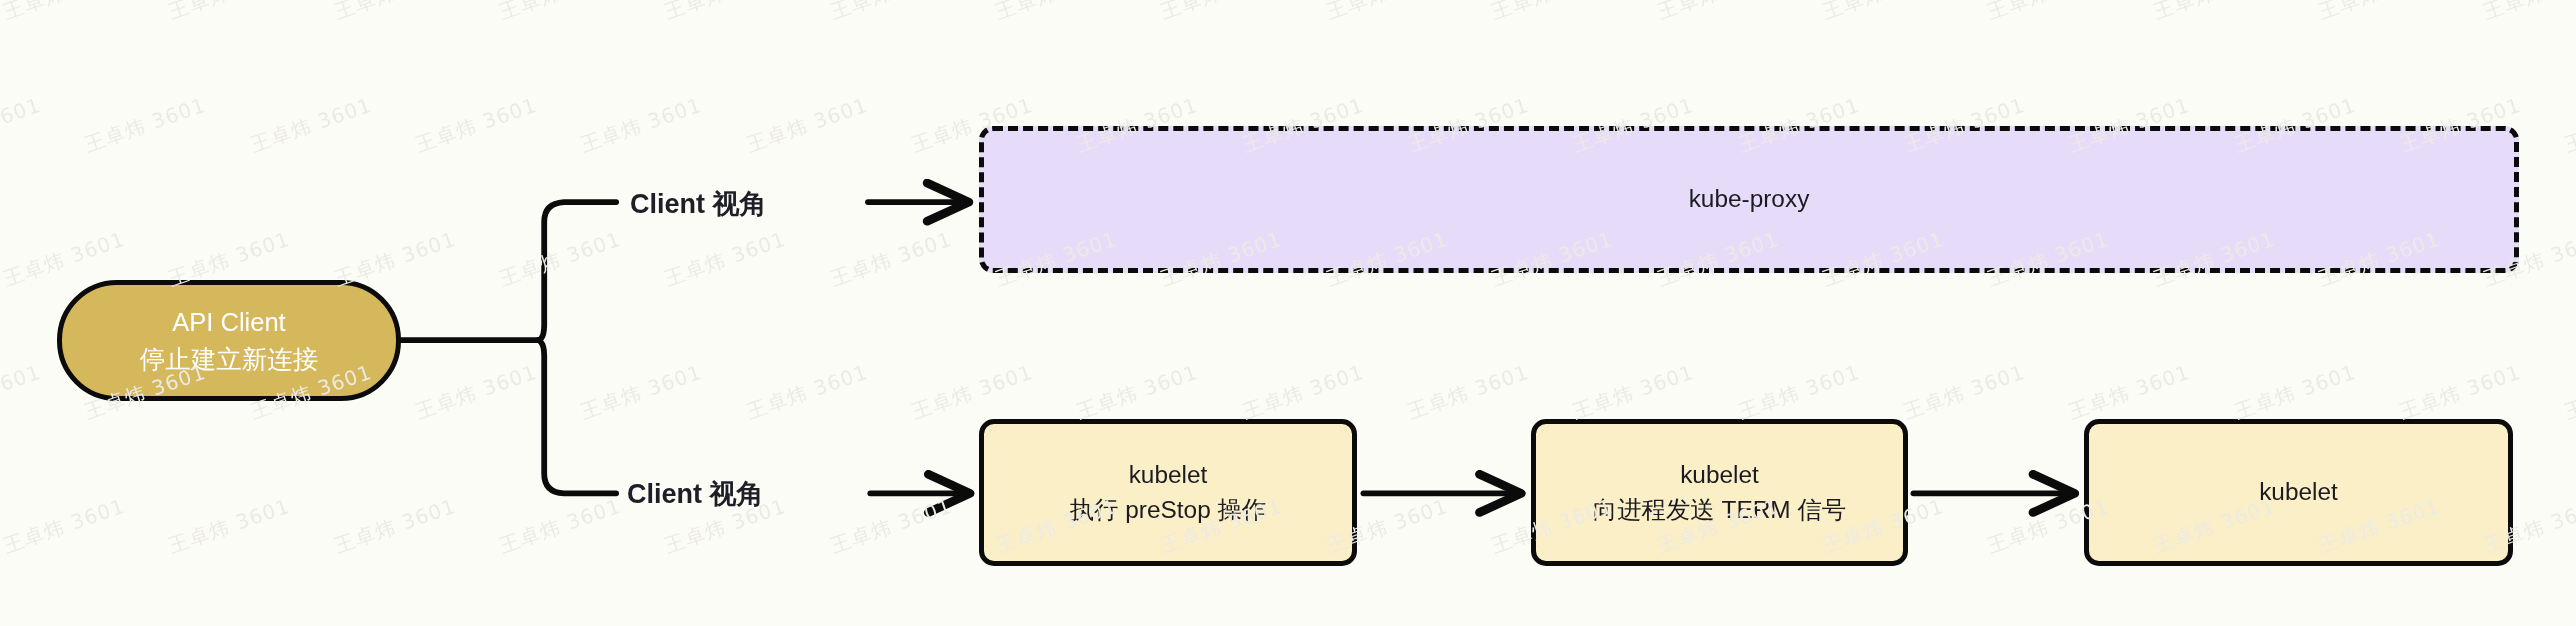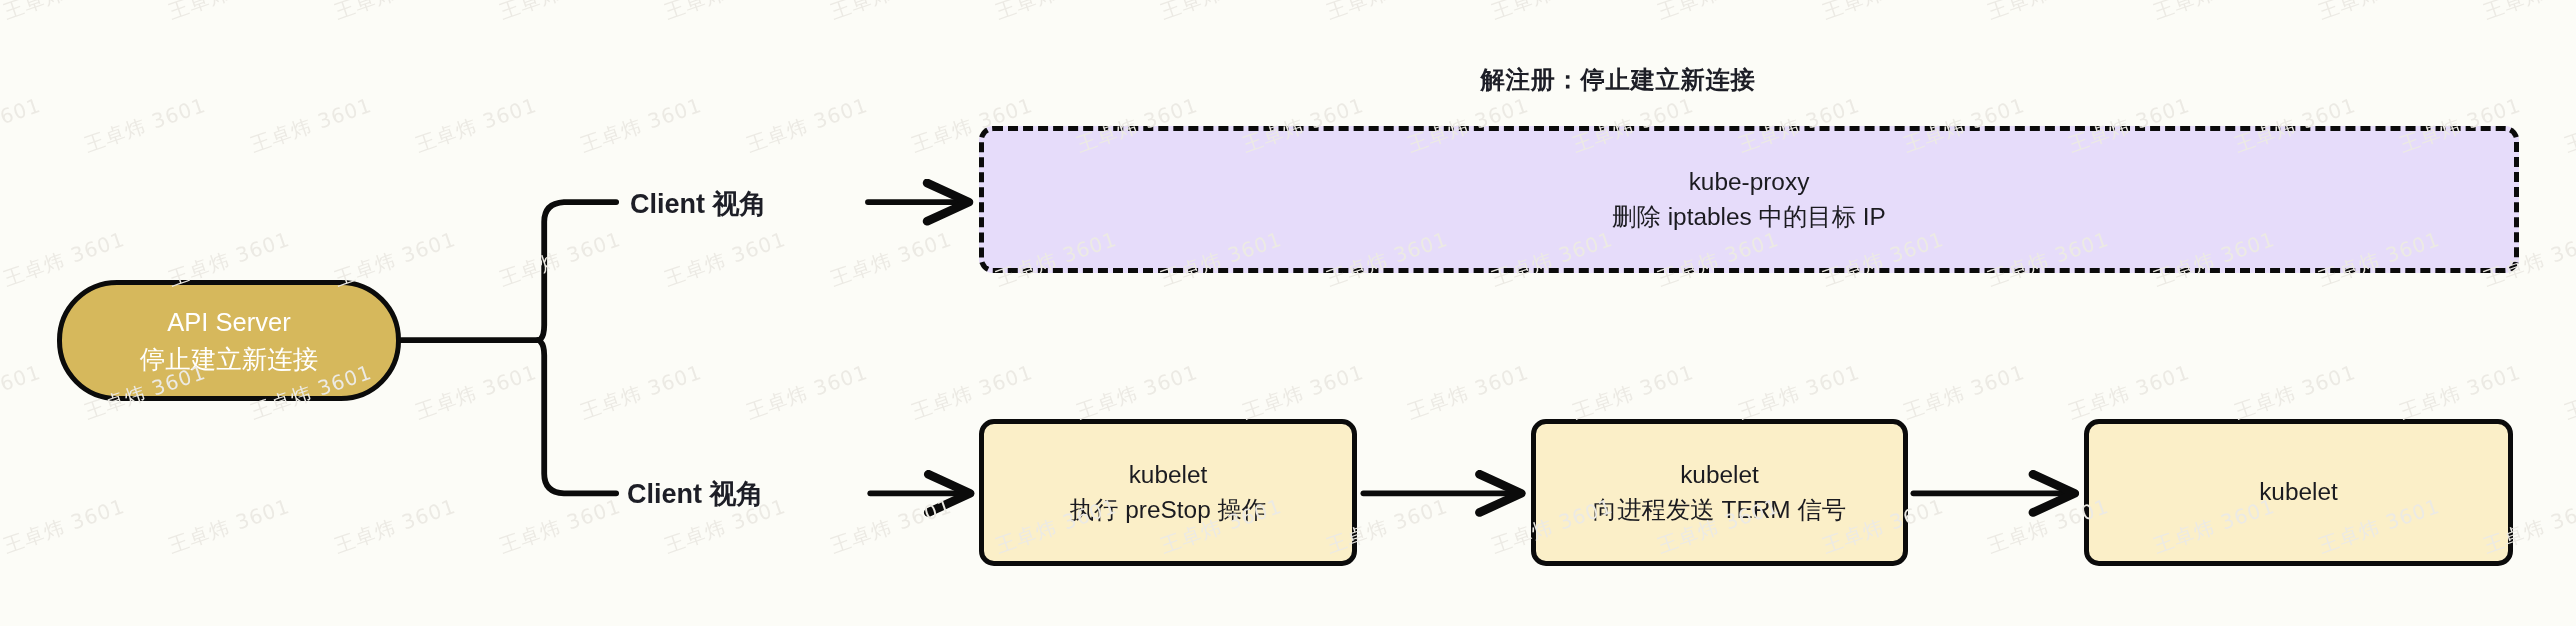--- a/index.html
+++ b/index.html
@@ -229,35 +229,31 @@
 
     <path d="M 1496,348 L 1672,348" fill="none" stroke="#0B0B0B" stroke-width="10" stroke-linecap="round" marker-end="url(#arrowhead)"></path>
 
     <path d="M 1500,850 L 1674,850" fill="none" stroke="#0B0B0B" stroke-width="10" stroke-linecap="round" marker-end="url(#arrowhead)"></path>
 
     <path d="M 2350,850 L 2624,850" fill="none" stroke="#0B0B0B" stroke-width="10" stroke-linecap="round" marker-end="url(#arrowhead)"></path>
 
     <path d="M 3298,850 L 3578,850" fill="none" stroke="#0B0B0B" stroke-width="10" stroke-linecap="round" marker-end="url(#arrowhead)"></path>
   </svg>
 
-  <div id="proxy-title">
-    <span>解注册：停止建立新连接</span>
-  </div>
 
   <div id="api-server" class="node">
-    <span class="l1">API Server</span>
+    <span class="l1">API Client</span>
     <span class="l2">停止建立新连接</span>
   </div>
 
   <div class="branch-label" id="label-client">Client 视角</div>
   <div class="branch-label" id="label-server">Client 视角</div>
 
   <div class="node proxy-box">
     <span class="l1">kube-proxy</span>
-    <span class="l2">删除 iptables 中的目标 IP</span>
   </div>
 
   <div class="node kubelet-box" id="kubelet-1">
     <span class="l1">kubelet</span>
     <span class="l2">执行 preStop 操作</span>
   </div>
 
   <div class="node kubelet-box" id="kubelet-2">
     <span class="l1">kubelet</span>
     <span class="l2">向进程发送 TERM 信号</span>

